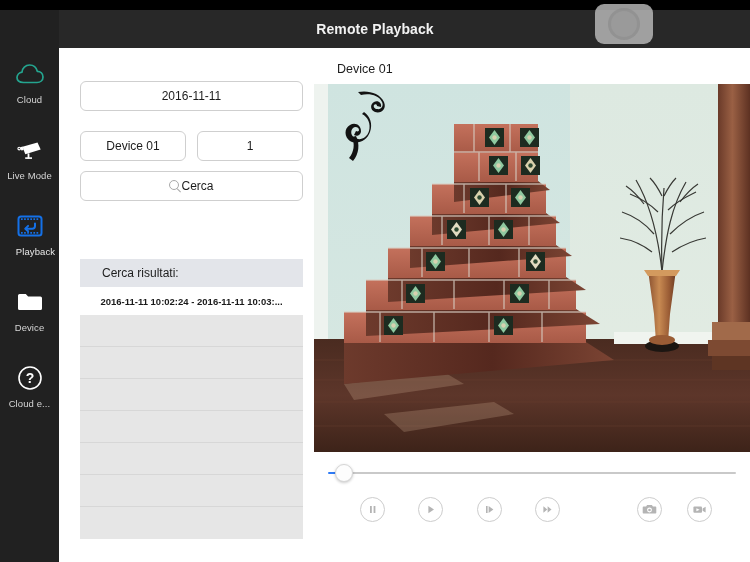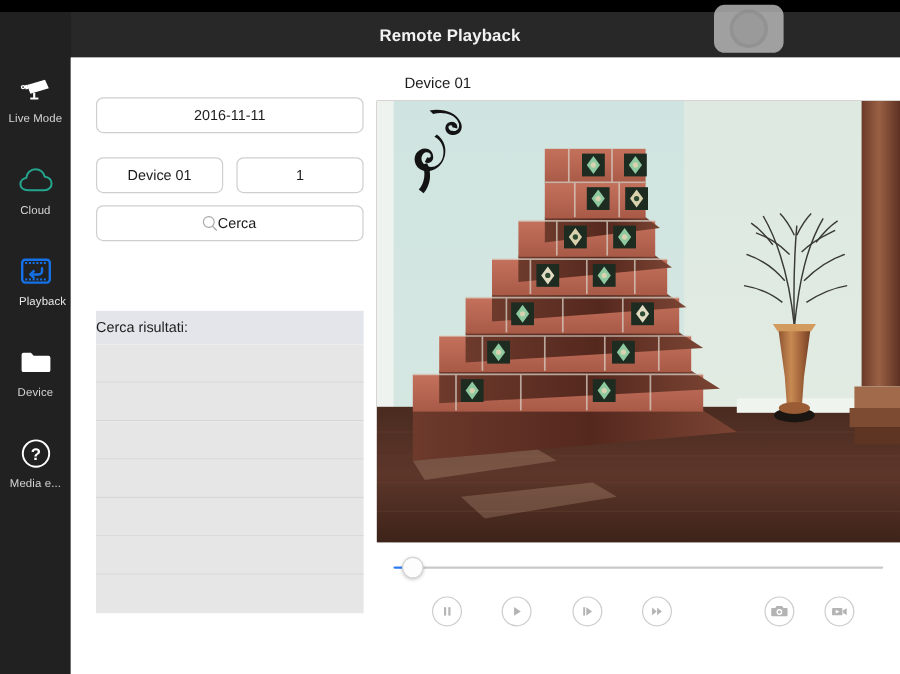--- a/index.html
+++ b/index.html
@@ -142,21 +142,21 @@
   .results {
     position: absolute;
     left: 21px; top: 211px;
     width: 223px;
   }
   .results-head {
     height: 28px;
     background: #e3e5ea;
     display: flex;
     align-items: center;
-    padding-left: 0;
+    padding-left: 22px;
     font-size: 12px;
     color: #1d1d1d;
   }
   .result-row {
     height: 28px;
     background: #ffffff;
     display: flex;
     align-items: center;
     justify-content: center;
     font-size: 9.5px;
@@ -254,39 +254,39 @@
   </div>
   <div class="float-btn">
     <div class="knob"></div>
   </div>
 
   <div class="sidebar">
 
     <div class="nav-item">
       <div class="nav-ico">
         <svg width="30" height="22" viewBox="0 0 30 22">
+          <path d="M8.5 19.5h13.5c3.4 0 6-2.4 6-5.6 0-3.1-2.5-5.5-5.7-5.6C21.4 4.6 18.3 2 14.6 2 10.5 2 7.2 5.1 7 9.1 4.2 9.6 2 11.9 2 14.6c0 2.8 2.4 4.9 6.5 4.9z" fill="none" stroke="#24a58f" stroke-width="1.7" stroke-linejoin="round"></path>
+        </svg>
+      </div>
+      <div class="nav-label">Cloud</div>
+    </div>
+
+    <div class="nav-item">
+      <div class="nav-ico">
+        <svg width="30" height="22" viewBox="0 0 30 22">
           <g fill="#ffffff">
             <path d="M7.5 7.8l15-4.4 3.2 7.2-15.4 4.6z"></path>
             <path d="M5.2 8.3l2.4-.7 1.2 3.3-2.4.7z"></path>
             <rect x="12.6" y="14.4" width="1.8" height="5.2"></rect>
             <rect x="10.2" y="18.3" width="6.8" height="1.6"></rect>
           </g>
           <circle cx="4.2" cy="9.6" r="1.3" fill="none" stroke="#ffffff" stroke-width="1.1"></circle>
         </svg>
       </div>
       <div class="nav-label">Live Mode</div>
-    </div>
-
-    <div class="nav-item">
-      <div class="nav-ico">
-        <svg width="30" height="22" viewBox="0 0 30 22">
-          <path d="M8.5 19.5h13.5c3.4 0 6-2.4 6-5.6 0-3.1-2.5-5.5-5.7-5.6C21.4 4.6 18.3 2 14.6 2 10.5 2 7.2 5.1 7 9.1 4.2 9.6 2 11.9 2 14.6c0 2.8 2.4 4.9 6.5 4.9z" fill="none" stroke="#24a58f" stroke-width="1.7" stroke-linejoin="round"></path>
-        </svg>
-      </div>
-      <div class="nav-label">Cloud</div>
     </div>
 
     <div class="nav-item active">
       <div class="nav-ico">
         <svg width="28" height="24" viewBox="0 0 28 24">
           <rect x="2.5" y="2.5" width="23" height="19" rx="2.5" fill="none" stroke="#1471e8" stroke-width="2"></rect>
           <g fill="#1471e8">
             <rect x="5" y="4.3" width="1.7" height="1.7"></rect>
               <rect x="8.1" y="4.3" width="1.7" height="1.7"></rect>
             <rect x="11.2" y="4.3" width="1.7" height="1.7"></rect>
@@ -316,21 +316,21 @@
       <div class="nav-label">Device</div>
     </div>
 
     <div class="nav-item">
       <div class="nav-ico">
         <svg width="26" height="26" viewBox="0 0 26 26">
           <circle cx="13" cy="13" r="11" fill="none" stroke="#ffffff" stroke-width="1.6"></circle>
           <text x="13" y="18.4" text-anchor="middle" font-family="Liberation Sans, sans-serif" font-size="14" font-weight="bold" fill="#ffffff">?</text>
         </svg>
       </div>
-      <div class="nav-label">Media e...</div>
+      <div class="nav-label">Cloud e...</div>
     </div>
 
 
   </div>
 
   <div class="content">
 
     <div class="formcol">
       <div class="field full">2016-11-11</div>
       <div class="row2">
@@ -340,20 +340,21 @@
         <div class="field half">1</div>
       </div>
       <div class="field search">
         <span class="mag"></span>
         <span>Cerca</span>
       </div>
     </div>
 
     <div class="results">
       <div class="results-head">Cerca risultati:</div>
+      <div class="result-row">2016-11-11 10:02:24 - 2016-11-11 10:03:...</div>
       <div class="empty-row"></div>
       <div class="empty-row"></div>
       <div class="empty-row"></div>
       <div class="empty-row"></div>
       <div class="empty-row"></div>
       <div class="empty-row"></div>
       <div class="empty-row"></div>
     </div>
 
     <div class="videocol">

